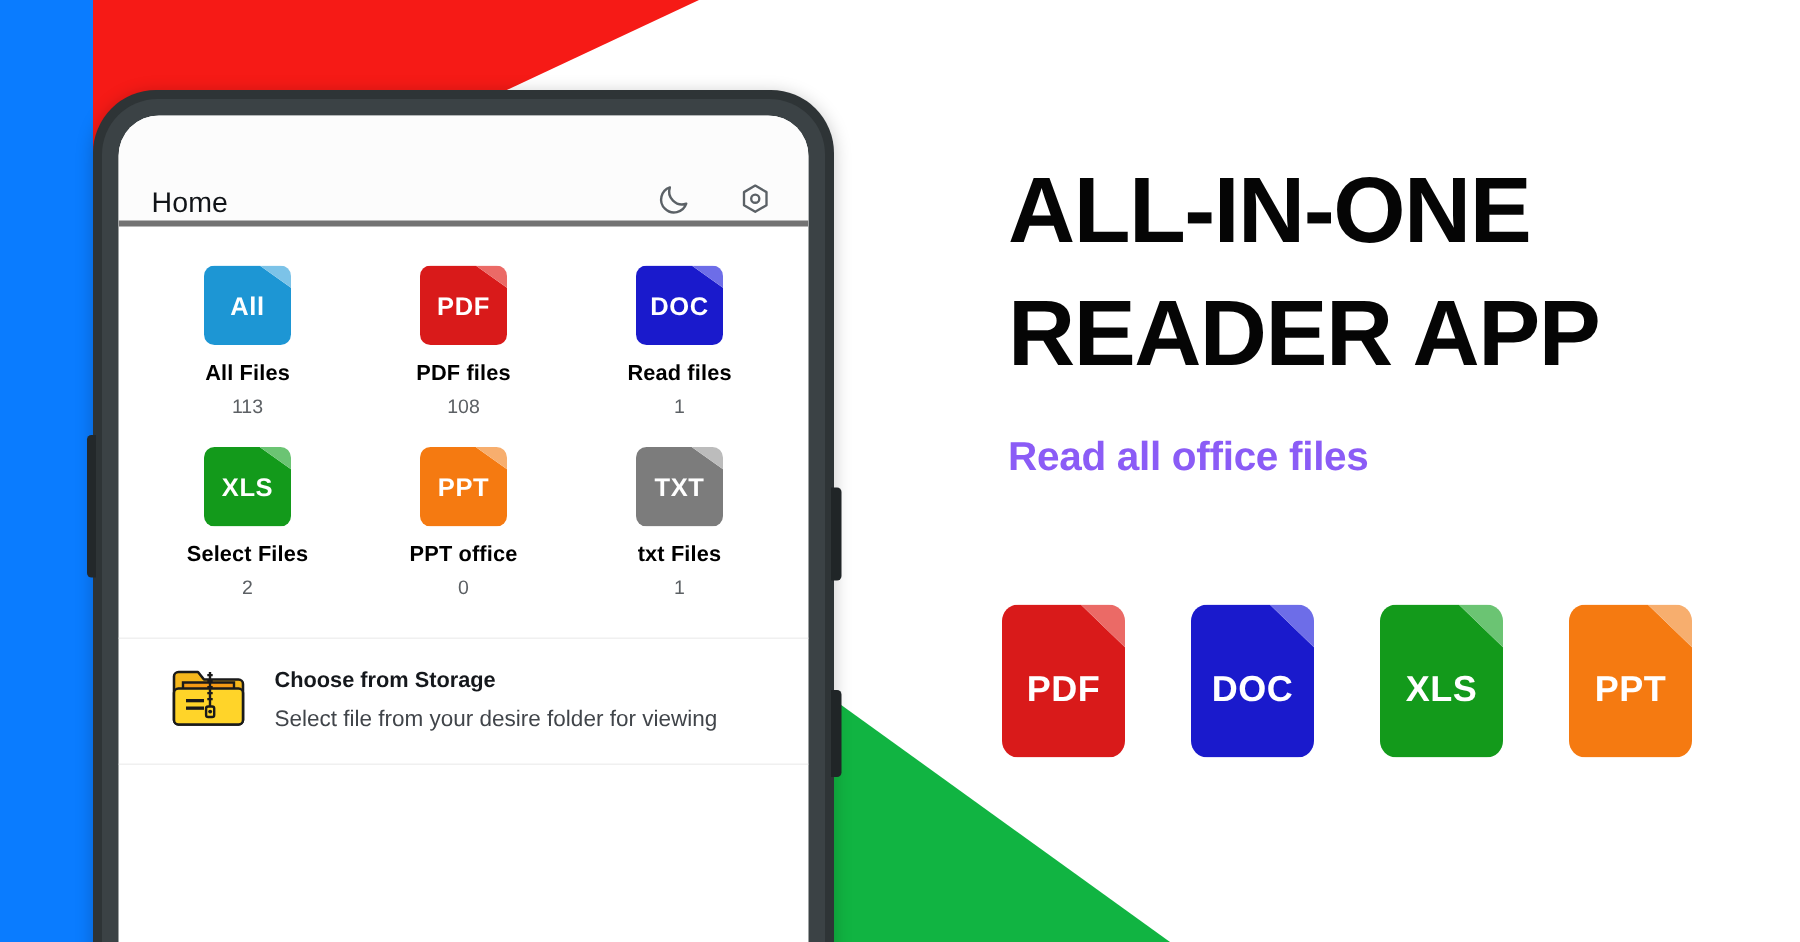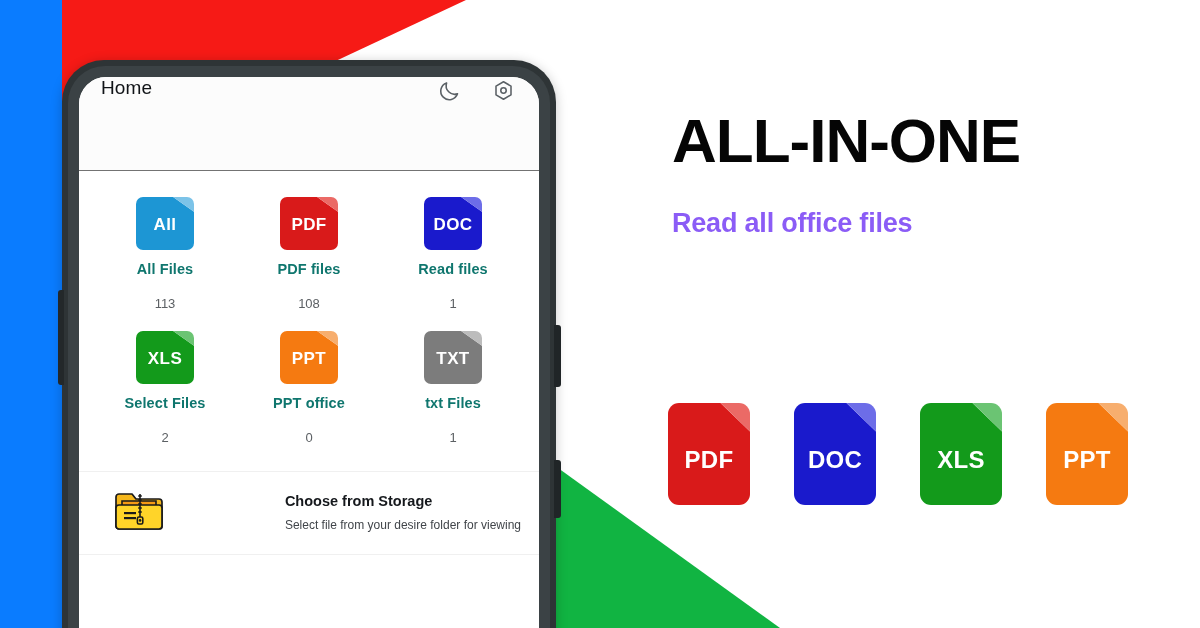--- a/index.html
+++ b/index.html
@@ -85,27 +85,27 @@
     position: absolute;
     right: -5px; top: 400px;
     width: 7px; height: 58px;
     background: #202527;
     border-radius: 0 3px 3px 0;
   }
 
   
   .app-header {
     position: relative;
-    height: 94px;
+    height: 74px;
     background: #FCFCFC;
     display: flex;
-    align-items: flex-start;
+    align-items: flex-end;
     padding: 0 22px;
     box-sizing: border-box;
-    border-bottom: 1px solid #737373;
+    border-bottom: 4px solid #737373;
   }
   .app-title {
     font-size: 19px;
     color: #111418;
     letter-spacing: 0.1px;
   }
   .header-actions {
     margin-left: auto;
     display: flex;
     align-items: center;
@@ -127,26 +127,26 @@
   .tile {
     display: flex;
     flex-direction: column;
     align-items: center;
     cursor: pointer;
     padding: 4px 0 8px 0;
   }
   .tile-label {
     margin-top: 11px;
     font-size: 14.5px;
-    color: #0f766e;
+    color: #000000;
     font-weight: 600;
     letter-spacing: 0.1px;
   }
   .tile-count {
-    margin-top: 19px;
+    margin-top: 6px;
     font-size: 13px;
     color: #5C6064;
   }
 
   .fileicon {
     position: relative;
     width: 58px; height: 53px;
   }
   .fileicon .body {
     position: absolute;
@@ -175,30 +175,29 @@
   
   .storage-row {
     margin: 14px 0 0 0;
     padding: 16px 18px 18px 34px;
     display: flex;
     align-items: center;
     gap: 18px;
     border-top: 1px solid #F0F0F0;
     border-bottom: 1px solid #F0F0F0;
     cursor: pointer;
-    justify-content: space-between;
   }
   .storage-text .st-title {
     font-size: 14.5px;
     font-weight: 600;
     color: #15181C;
   }
   .storage-text .st-sub {
     margin-top: 9px;
-    font-size: 12px;
+    font-size: 15px;
     color: #41454A;
   }
 
   
   .promo {
     position: absolute;
     left: 672px; top: 108px;
     width: 500px;
   }
   .promo-h1 {
@@ -368,20 +367,21 @@
           <div class="st-sub">Select file from your desire folder for viewing</div>
         </div>
       </div>
 
     </div>
   </div>
 
   <div class="promo">
     <h1 class="promo-h1">
       <span>ALL-IN-ONE</span>
+      <span class="line2">READER APP</span>
     </h1>
     <div class="promo-sub">Read all office files</div>
   </div>
 
   <div class="badge-row">
     <div class="badge">
       <div class="body" style="background:#D91A1A"></div>
       <div class="fold" style="background:#EB6A66"></div>
       <div class="glyph">PDF</div>
     </div>

